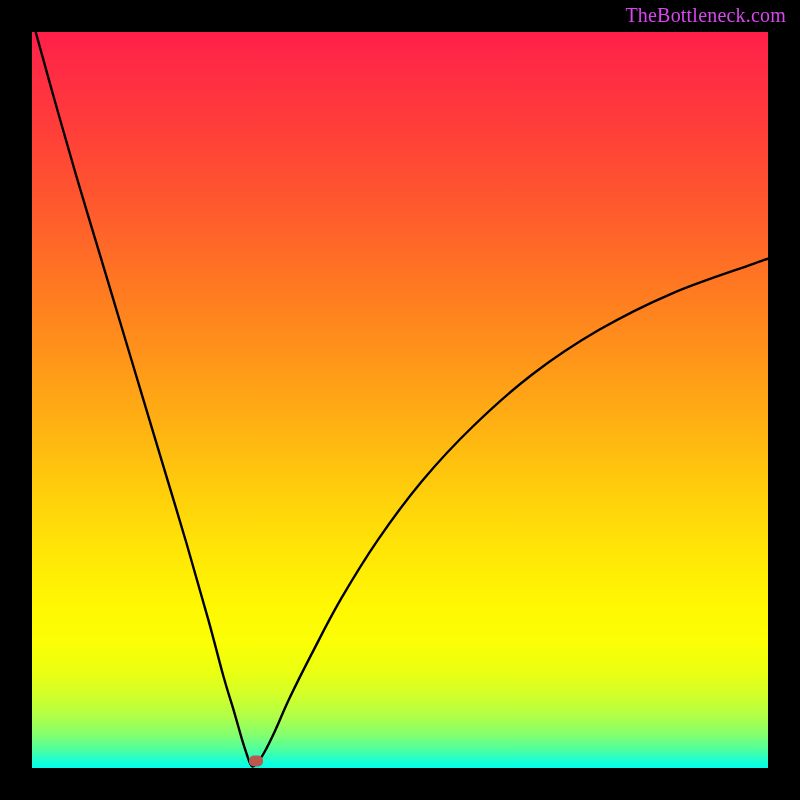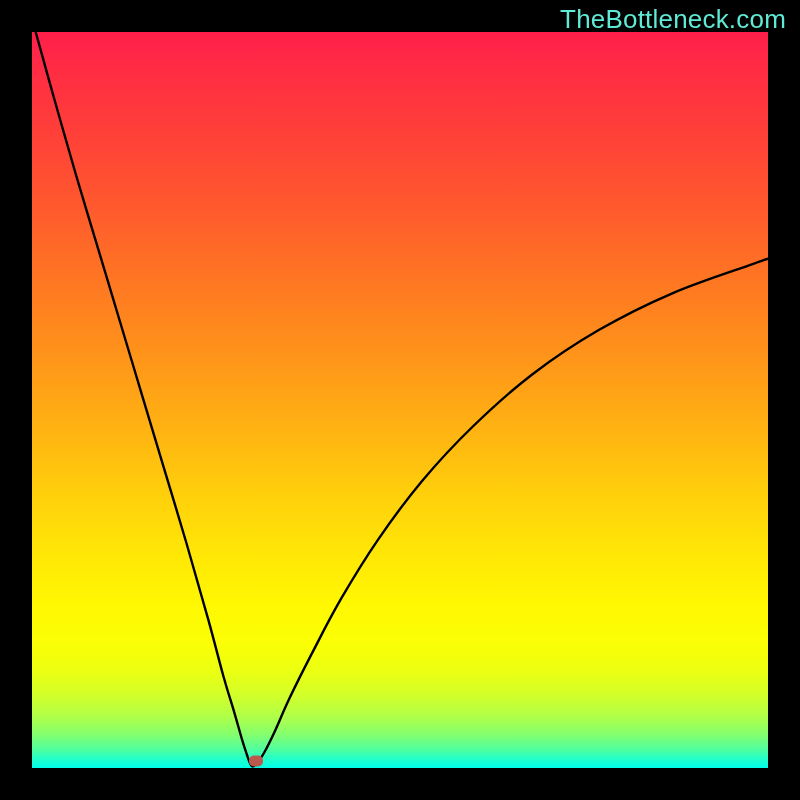--- a/index.html
+++ b/index.html
@@ -14,23 +14,23 @@
   .frame {
     position: relative;
     width: 800px;
     height: 800px;
     background: #000;
   }
   .watermark {
     position: absolute;
     top: 4px;
     right: 14px;
-    color: #5eead4;
-    font-size: 26px;
-    font-family: Liberation Sans, sans-serif;
+    color: #d946ef;
+    font-size: 20px;
+    font-family: Liberation Serif, serif;
     letter-spacing: 0.2px;
     z-index: 10;
   }
   .plot-area {
     position: absolute;
     left: 32px;
     top: 32px;
     width: 736px;
     height: 736px;
     overflow: hidden;

